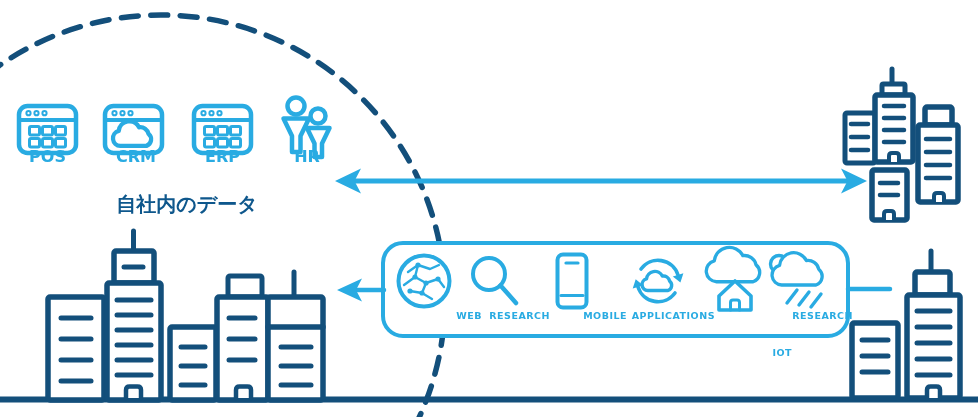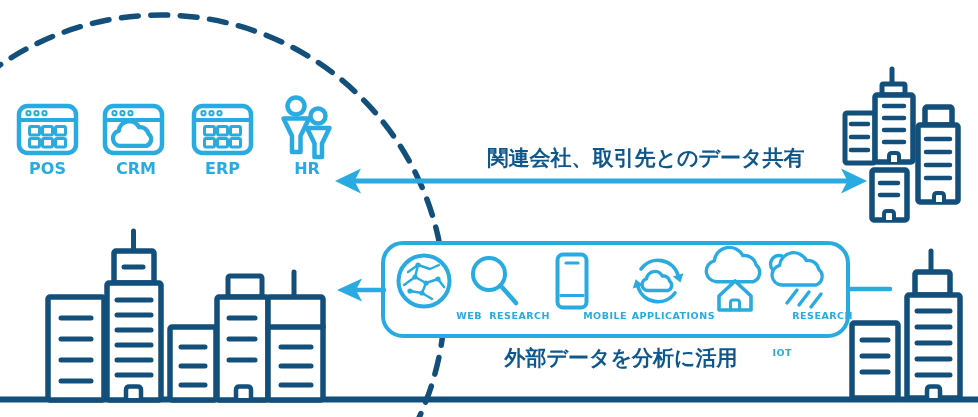--- a/index.html
+++ b/index.html
@@ -17,21 +17,21 @@
   #canvas svg{position:absolute;left:0;top:0;}
   .sD{stroke:var(--dark);fill:none;stroke-linecap:round;stroke-linejoin:round;}
   .bldg{stroke:var(--dark);fill:#fff;stroke-linejoin:round;}
   .winD{stroke:var(--dark);fill:none;stroke-linecap:round;}
   .doorD{stroke:var(--dark);fill:#fff;stroke-linecap:round;stroke-linejoin:round;}
   .sA{stroke:var(--accent);fill:none;stroke-linecap:round;stroke-linejoin:round;}
   .sAw{stroke:var(--accent);fill:#fff;stroke-linecap:round;stroke-linejoin:round;}
   .fA{fill:var(--accent);stroke:none;}
   .lbl{position:absolute;font-weight:bold;text-align:center;color:var(--accent);line-height:1.1;}
   .lbl-navy{color:var(--heading);}
-  .src-lbl{font-size:16px;top:160px;width:64px;}
+  .src-lbl{font-size:16px;top:148px;width:64px;}
   .box-lbl{font-size:9.5px;letter-spacing:.5px;top:311px;width:110px;text-align:right;}
 </style>
 </head>
 <body>
 
 <div id="canvas">
   <svg width="978" height="417" viewBox="0 0 978 417">
     <defs>
       <path id="cloud" d="M -16.5,10.5 a 9.5,9.5 0 0 1 -2,-18.7 a 13.5,13.5 0 0 1 25.5,-4.6 a 10.5,10.5 0 0 1 11.8,8.2 a 8.8,8.8 0 0 1 -2.6,15.1 Z"></path>
       <clipPath id="webclip">
@@ -232,24 +232,23 @@
       <line class="sA" x1="0" y1="27" x2="10" y2="14" stroke-width="3.4"></line>
       <line class="sA" x1="12" y1="29" x2="22" y2="16" stroke-width="3.4"></line>
     </g>
   </svg>
 
   <div class="lbl src-lbl" style="left:15.5px;">POS</div>
   <div class="lbl src-lbl" style="left:104px;">CRM</div>
   <div class="lbl src-lbl" style="left:190.5px;">ERP</div>
   <div class="lbl src-lbl" style="left:275px;">HR</div>
 
-
-  <div class="lbl lbl-navy" style="left:446px;top:147px;width:400px;font-size:21px;">関連会社、取引先とのデータ共有</div>
-
-  <div class="lbl lbl-navy" style="left:471px;top:347px;width:300px;font-size:21px;">外部データを分析に活用</div>
+  <div class="lbl lbl-navy" style="left:87px;top:193px;width:200px;font-size:20px;">自社内のデータ</div>
+
+
 
   <div class="lbl box-lbl" style="left:372px;">WEB</div>
   <div class="lbl box-lbl" style="left:440px;">RESEARCH</div>
   <div class="lbl box-lbl" style="left:517px;">MOBILE</div>
   <div class="lbl box-lbl" style="left:605px;">APPLICATIONS</div>
   <div class="lbl box-lbl" style="left:682px;margin-top:37px;">IOT</div>
   <div class="lbl box-lbl" style="left:743px;">RESEARCH</div>
 </div>
 
 </body></html>

